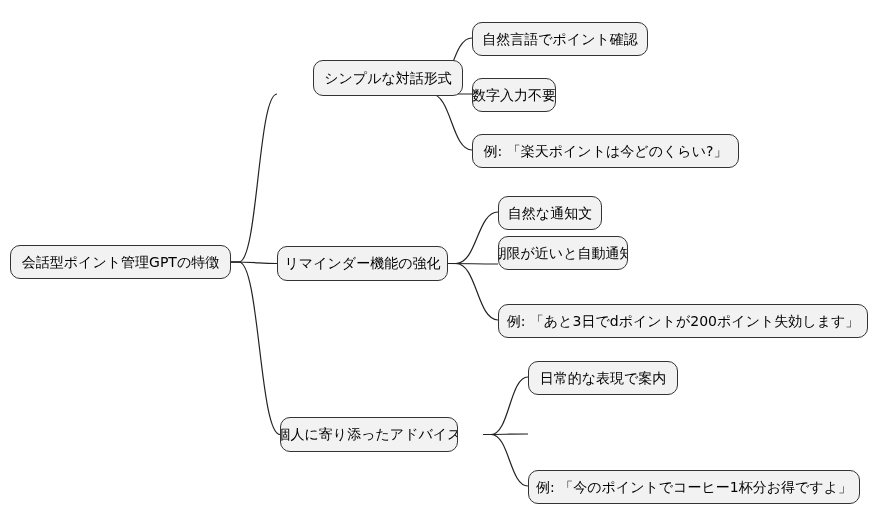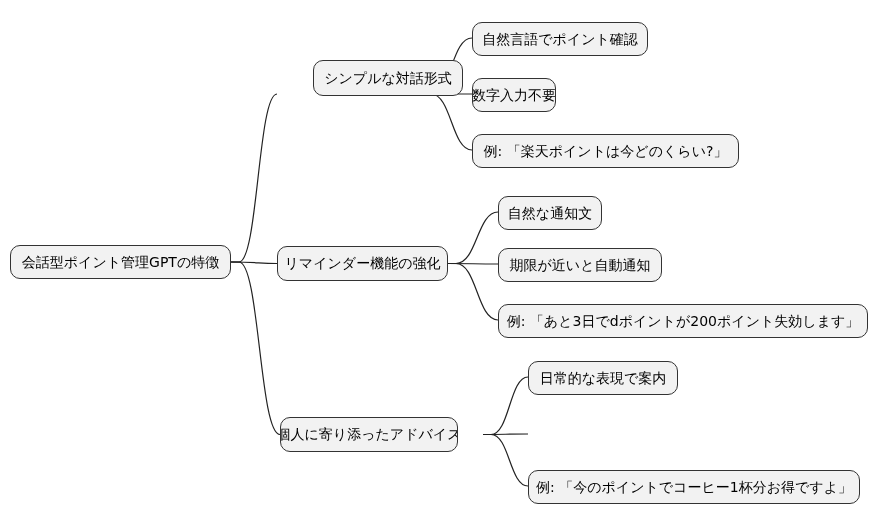--- a/index.html
+++ b/index.html
@@ -69,20 +69,20 @@
 
   <div class="node" style="left:10px; top:245px; width:221px; height:34px;">会話型ポイント管理GPTの特徴</div>
 
   <div class="node" style="left:277px; top:60px; width:150px; height:36px;margin-left:36px;">シンプルな対話形式</div>
   <div class="node" style="left:472px; top:22px; width:176px; height:32px;">自然言語でポイント確認</div>
   <div class="node" style="left:472px; top:78px; width:84px; height:32px;">数字入力不要</div>
   <div class="node" style="left:277px; top:246px; width:171px; height:35px;">リマインダー機能の強化</div>
 
   <div class="node" style="left:472px; top:134px; width:267px; height:32px;">例: 「楽天ポイントは今どのくらい?」</div>
   <div class="node" style="left:498px; top:196px; width:104px; height:32px;">自然な通知文</div>
-  <div class="node" style="left:498px; top:248px; width:164px; height:32px;">期限が近いと自動通知</div>
+  <div class="node" style="left:498px; top:236px; width:130px; height:32px;">期限が近いと自動通知</div>
   <div class="node" style="left:498px; top:304px; width:370px; height:20px;">例: 「あと3日でdポイントが200ポイント失効します」</div>
 
   <div class="node" style="left:280px; top:417px; width:178px; height:35px;">個人に寄り添ったアドバイス</div>
   <div class="node" style="left:528px; top:361px; width:150px; height:32px;">日常的な表現で案内</div>
   <div class="node" style="left:528px; top:470px; width:332px; height:32px;">例: 「今のポイントでコーヒー1杯分お得ですよ」</div>
 
 </div>
 
 </body></html>

